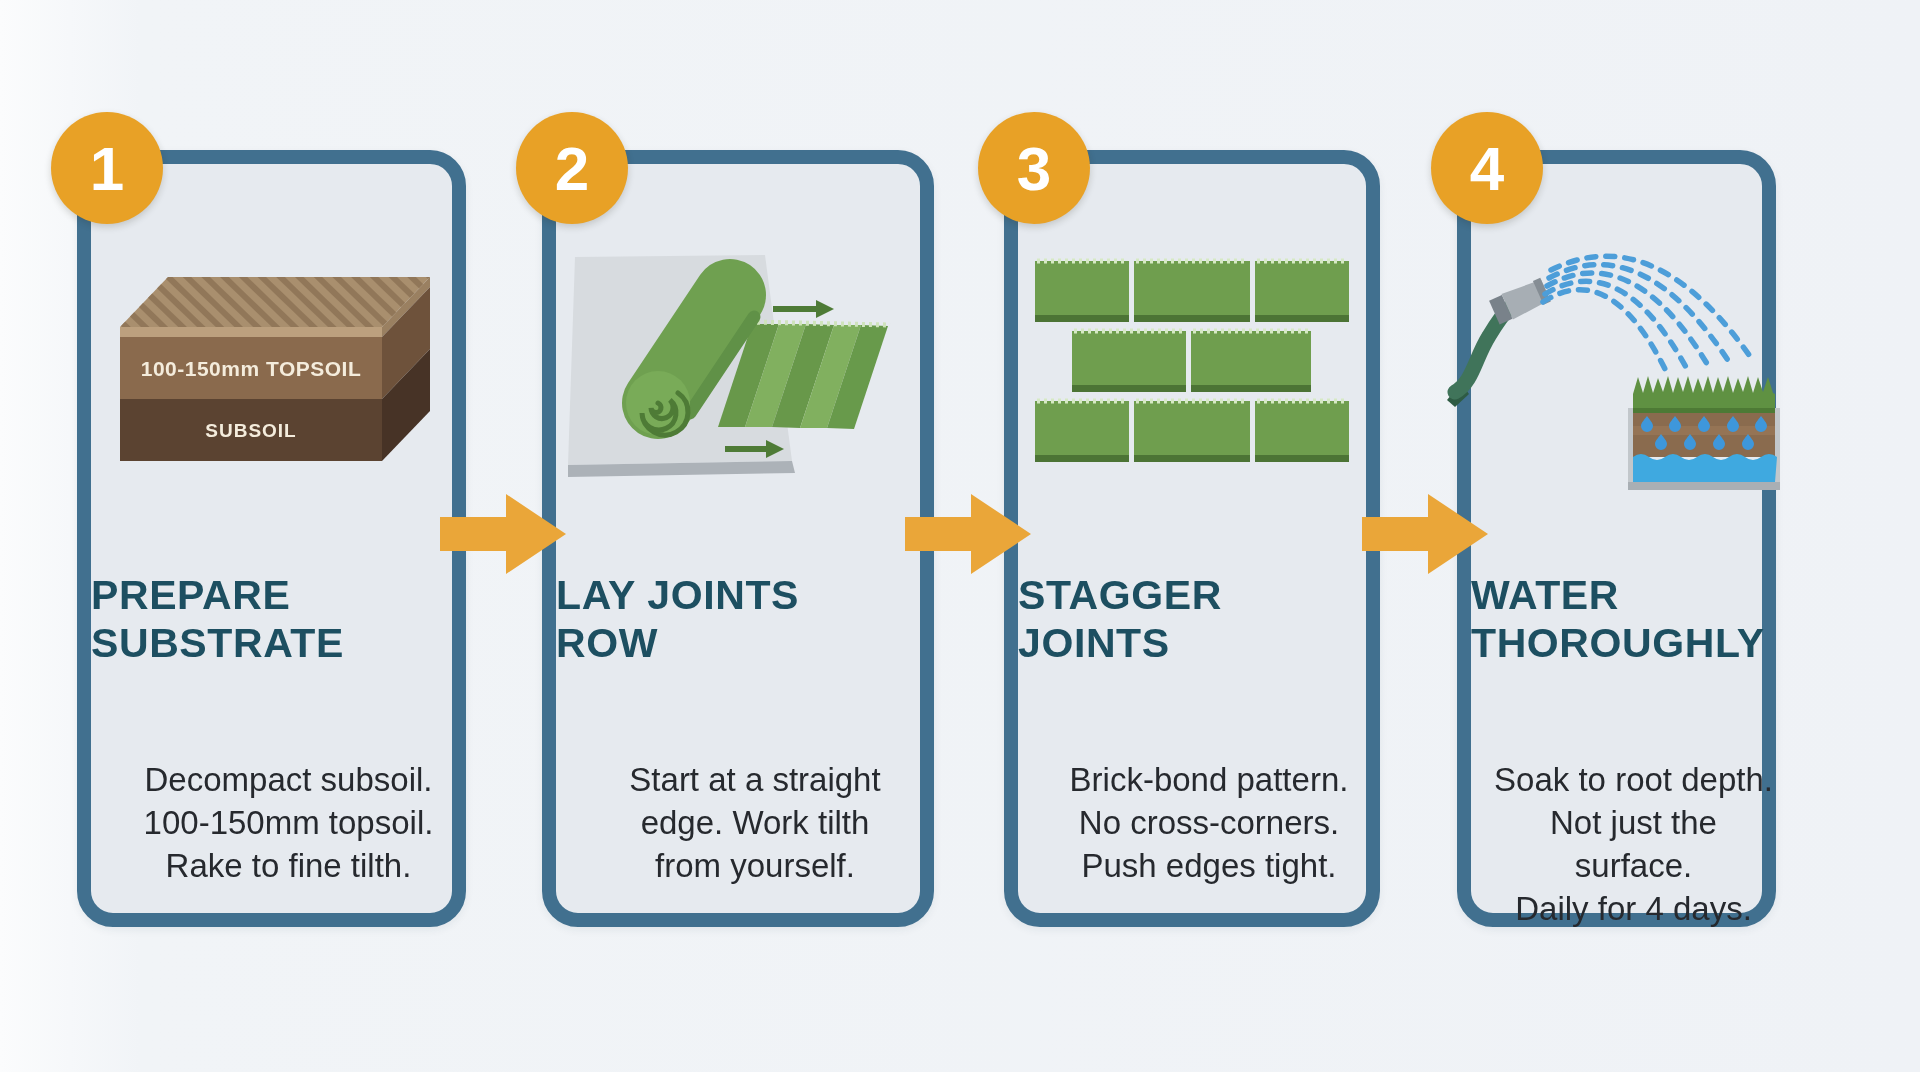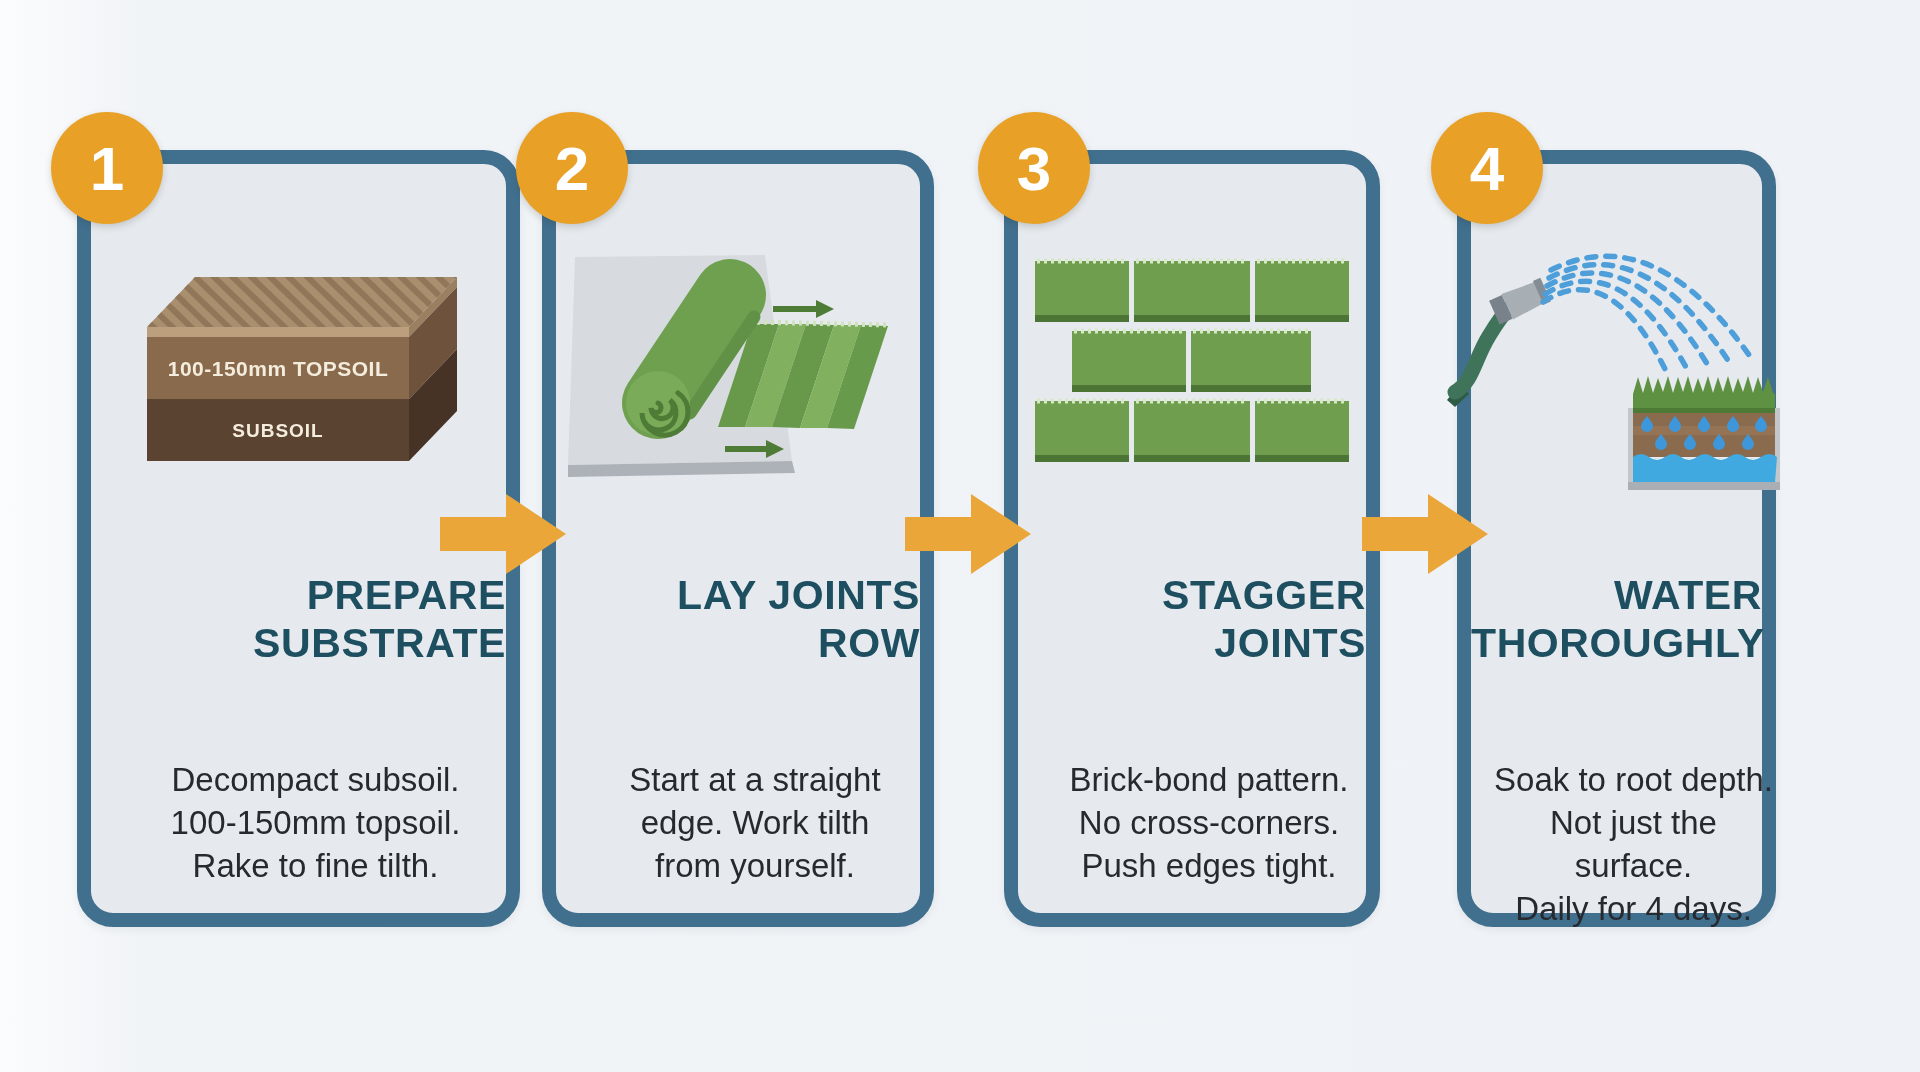--- a/index.html
+++ b/index.html
@@ -8,42 +8,42 @@
     background:linear-gradient(90deg,#fbfcfd 0px,#f1f4f7 140px,#eff2f6 100%);
     font-family:"Liberation Sans",sans-serif;
   }
   .card{
     position:absolute;top:150px;height:777px;box-sizing:border-box;
     background:#e6eaef;border:14px solid #41708f;border-radius:36px;
     box-shadow:0 3px 8px rgba(30,50,70,0.07);
   }
   .illu{position:absolute;left:50%;transform:translateX(-50%);}
   .title{
-    position:absolute;top:408px;left:0;width:100%;margin:0;text-align:right;
+    position:absolute;top:408px;left:0;width:100%;margin:0;text-align:left;
     font-size:41px;line-height:1.17;font-weight:bold;letter-spacing:.6px;
     color:#1d4f61;white-space:pre-line;
   }
   .body{
     position:absolute;top:578px;left:0;width:100%;margin:17px;text-align:center;
     font-size:33px;line-height:1.3;color:#26292e;white-space:pre-line;
   }
   .badge{
     position:absolute;top:112px;width:112px;height:112px;border-radius:50%;
     background:#e8a126;display:flex;align-items:center;justify-content:center;
     box-shadow:0 3px 7px rgba(40,40,20,0.18);
   }
   .badge span{color:#ffffff;font-size:62px;font-weight:bold;}
   .flow-arrow{position:absolute;top:487px;width:126px;height:94px;}
 </style>
 </head>
 <body>
 
 <div class="stage">
 
-  <section class="card" style="left:77px;width:443px;">
+  <section class="card" style="left:77px;width:389px;">
     <div class="illu" style="top:99px;">
       <svg width="320" height="205" viewBox="0 0 320 205">
         <defs>
           <pattern id="hatch" width="13" height="13" patternUnits="userSpaceOnUse" patternTransform="rotate(-46)">
             <rect x="0" y="0" width="6" height="13" fill="#8d7355"></rect>
           </pattern>
         </defs>
 
         <polygon points="8,64 56,14 318,14 270,64" fill="#a98f6e"></polygon>
         <polygon points="8,64 56,14 318,14 270,64" fill="url(#hatch)" opacity="0.85"></polygon>

